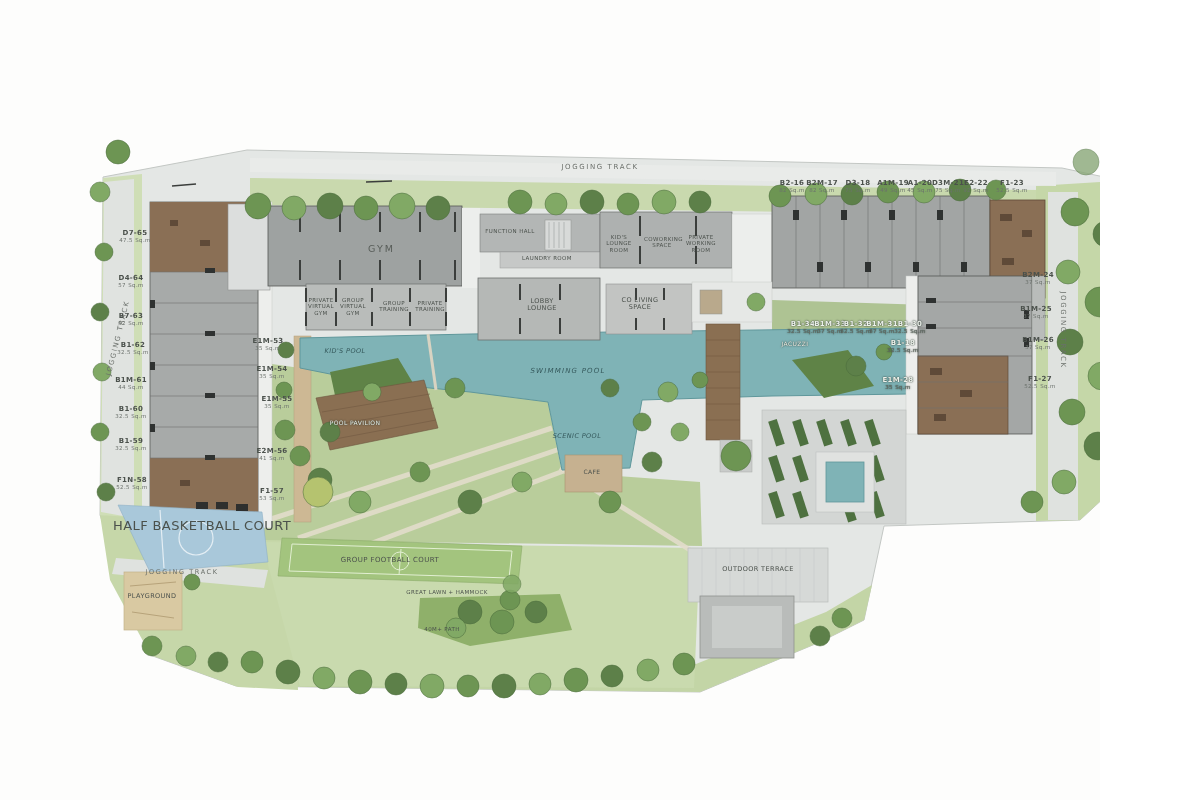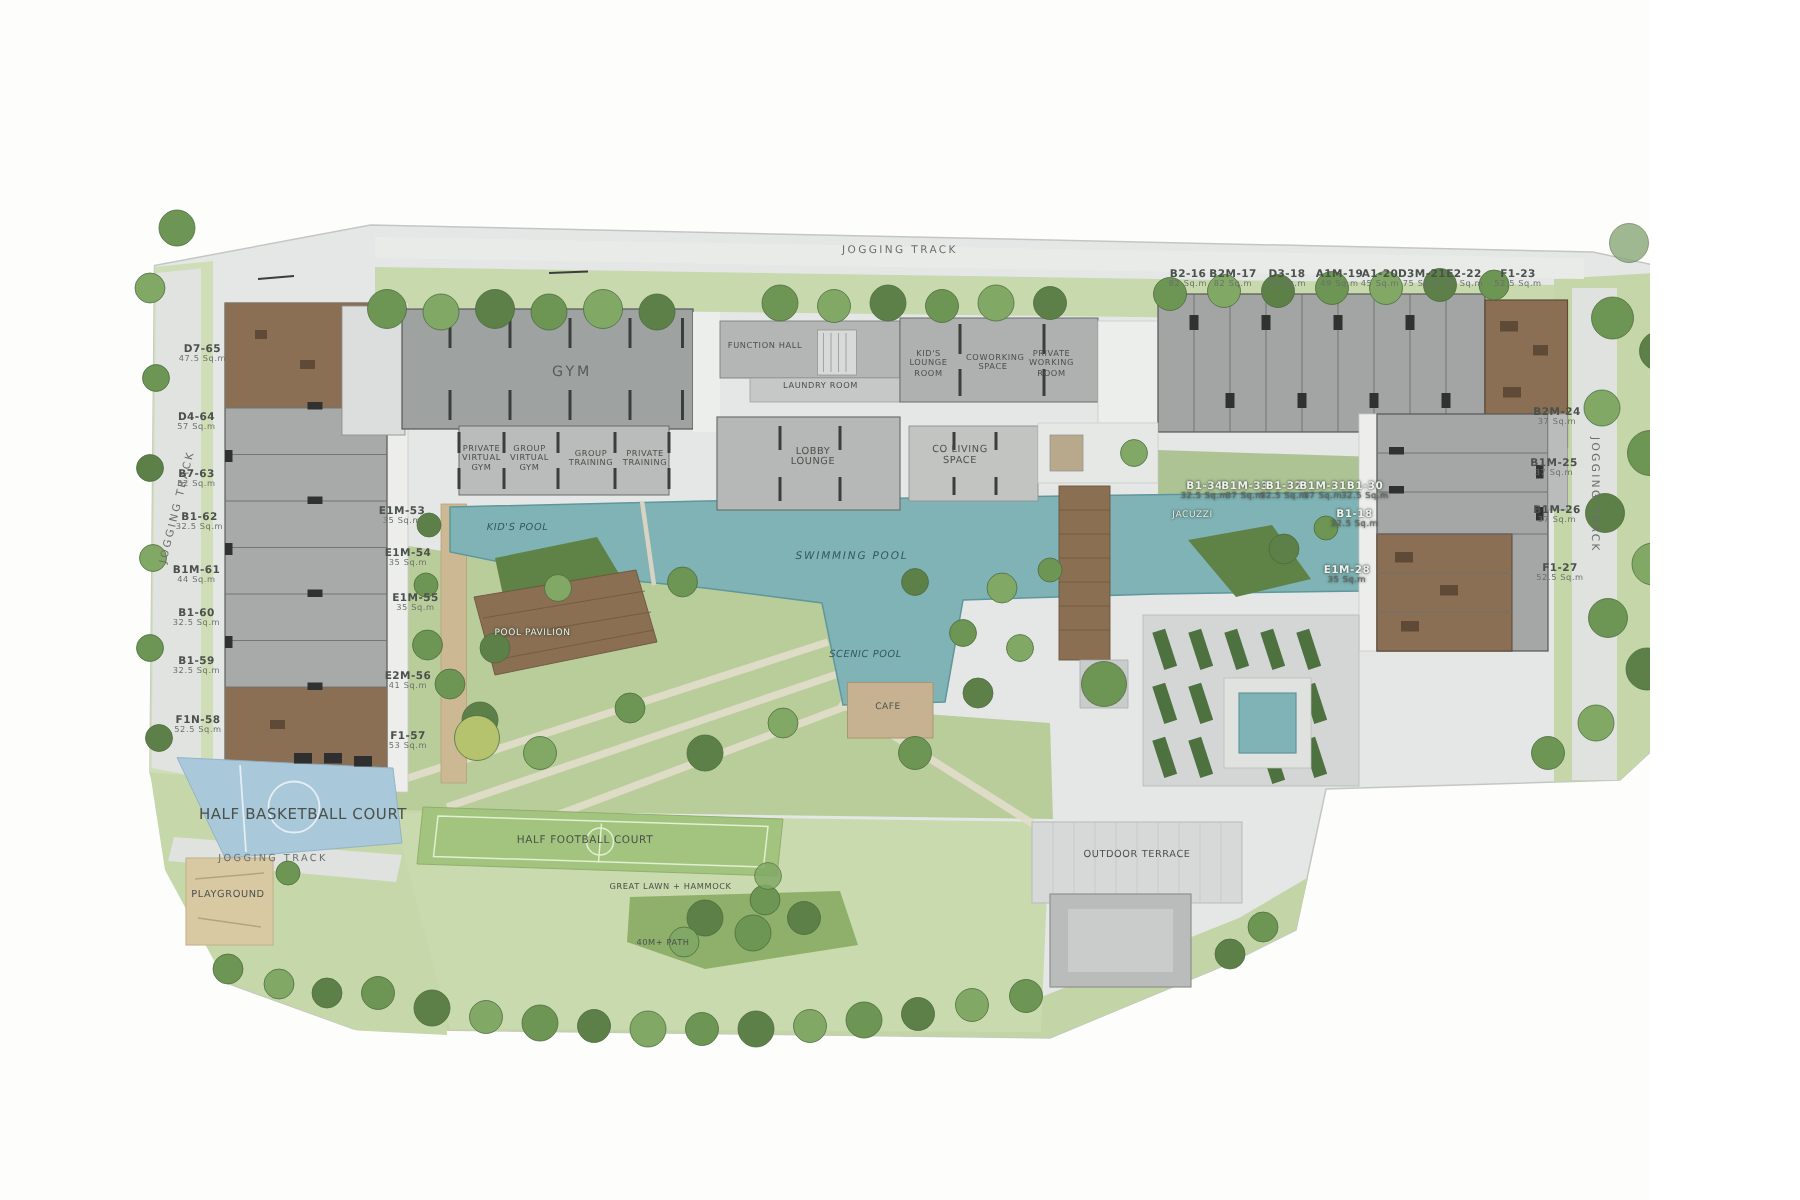--- a/index.html
+++ b/index.html
@@ -405,23 +405,23 @@
 <span class="lbl amen multi" style="left:542px;top:305px;width:36px;font-size:6.5px">LOBBY LOUNGE</span>
 <span class="lbl amen multi" style="left:640px;top:304px;width:42px;font-size:6.5px">CO LIVING SPACE</span>
 
 <span class="lbl amen pool-t" style="left:345px;top:352px">KID'S POOL</span>
 <span class="lbl amen med pool-t" style="left:568px;top:371px">SWIMMING POOL</span>
 <span class="lbl amen pool-t" style="left:577px;top:437px">SCENIC POOL</span>
 <span class="lbl amen light" style="left:795px;top:344px;font-size:6px">JACUZZI</span>
 <span class="lbl amen" style="left:592px;top:472px;font-size:6px">CAFE</span>
 <span class="lbl amen light" style="left:355px;top:423px;font-size:6px">POOL PAVILION</span>
 
-<span class="lbl amen" style="left:202px;top:544px;font-size:10px">HALF BASKETBALL COURT</span>
+<span class="lbl amen" style="left:202px;top:526px;font-size:13px">HALF BASKETBALL COURT</span>
 <span class="lbl amen" style="left:152px;top:597px">PLAYGROUND</span>
-<span class="lbl amen" style="left:390px;top:560px;font-size:7px">HALF FOOTBALL COURT</span>
+<span class="lbl amen" style="left:390px;top:560px;font-size:7px">GROUP FOOTBALL COURT</span>
 <span class="lbl amen sm" style="left:447px;top:592px">GREAT LAWN + HAMMOCK</span>
 <span class="lbl amen sm" style="left:442px;top:629px">40M+ PATH</span>
 <span class="lbl amen" style="left:758px;top:570px">OUTDOOR TERRACE</span>
 
 <div class="lbl unit" style="left:792px;top:186px">
       <span class="code">B2-16</span>
       <em class="area">82 Sq.m</em>
     </div>
 <div class="lbl unit" style="left:822px;top:186px">
       <span class="code">B2M-17</span>

